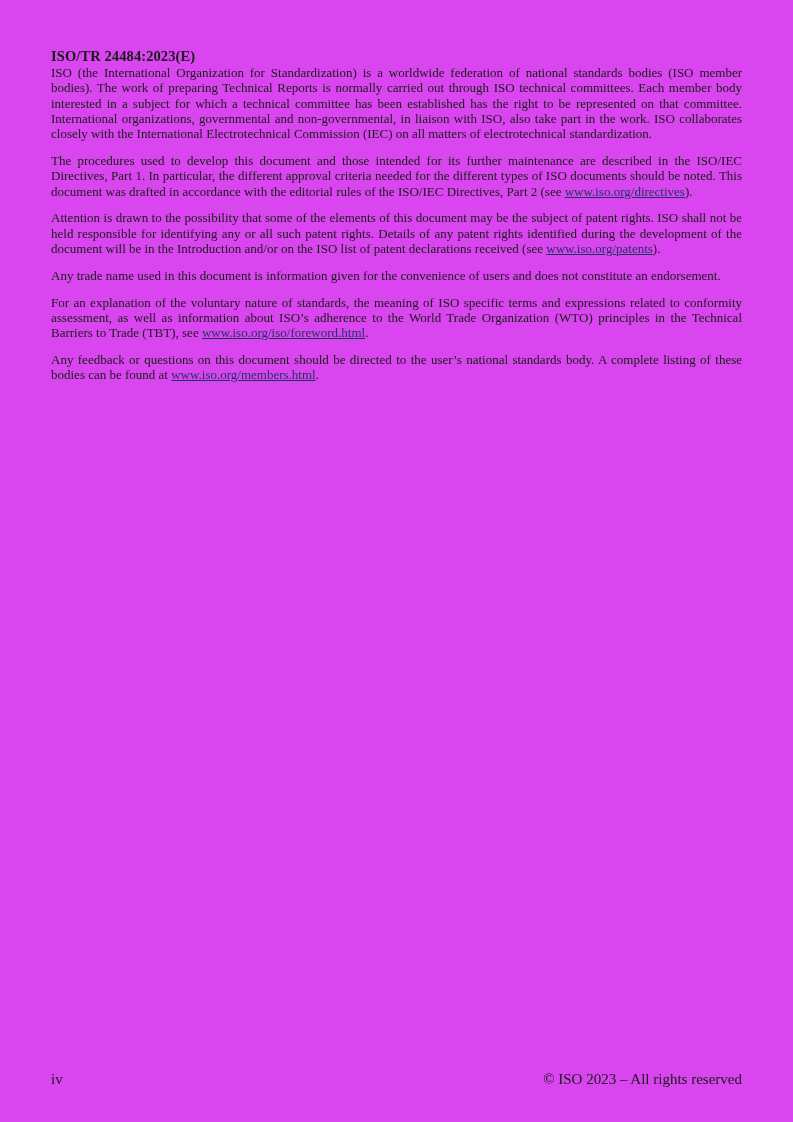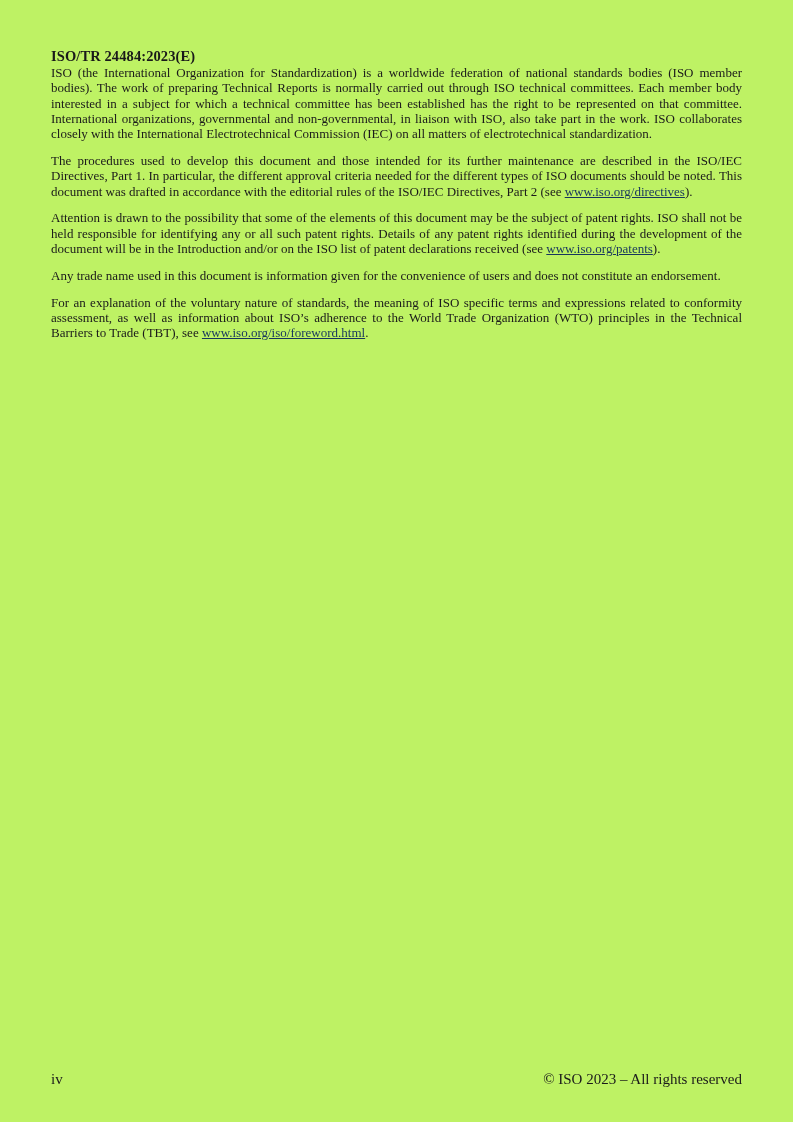--- a/index.html
+++ b/index.html
@@ -1,21 +1,21 @@
 <!DOCTYPE html>
 <html style="--link-color: #17365d;"><head>
 <meta charset="utf-8">
 <style>
   * { box-sizing: border-box; }
   html, body { margin: 0; padding: 0; background: #ffffff; }
   .page {
     width: 793px;
     height: 1122px;
     position: relative;
-    background: #bef264;
+    background: #d946ef;
     font-family: "Liberation Serif", "DejaVu Serif", serif;
     color: #1a1a1a;
     padding: 48px 51px 0 51px;
     overflow: hidden;
   }
   .running-header {
     font-weight: bold;
     font-size: 14.5px;
     letter-spacing: 0.1px;
   }
@@ -57,19 +57,20 @@
 <div class="page">
   <div class="running-header">ISO/TR 24484:2023(E)</div>
 
 
   <div class="body">
       <p><span>ISO (the International Organization for Standardization) is a worldwide federation of national standards bodies (ISO member bodies). The work of preparing Technical Reports is normally carried out through ISO technical committees. Each member body interested in a subject for which a technical committee has been established has the right to be represented on that committee. International organizations, governmental and non-governmental, in liaison with ISO, also take part in the work. ISO collaborates closely with the International Electrotechnical Commission (IEC) on all matters of electrotechnical standardization.</span></p>
       <p><span>The procedures used to develop this document and those intended for its further maintenance are described in the ISO/IEC Directives, Part 1. In particular, the different approval criteria needed for the different types of ISO documents should be noted. This document was drafted in accordance with the editorial rules of the ISO/IEC Directives, Part 2 (see </span><a href="#">www.iso.org/directives</a><span>).</span></p>
       <p><span>Attention is drawn to the possibility that some of the elements of this document may be the subject of patent rights. ISO shall not be held responsible for identifying any or all such patent rights. Details of any patent rights identified during the development of the document will be in the Introduction and/or on the ISO list of patent declarations received (see </span><a href="#">www.iso.org/patents</a><span>).</span></p>
       <p><span>Any trade name used in this document is information given for the convenience of users and does not constitute an endorsement.</span></p>
       <p><span>For an explanation of the voluntary nature of standards, the meaning of ISO specific terms and expressions related to conformity assessment, as well as information about ISO’s adherence to the World Trade Organization (WTO) principles in the Technical Barriers to Trade (TBT), see </span><a href="#">www.iso.org/iso/foreword.html</a><span>.</span></p>
+      <p><span>Any feedback or questions on this document should be directed to the user’s national standards body. A complete listing of these bodies can be found at </span><a href="#">www.iso.org/members.html</a><span>.</span></p>
     </div>
 
   <div class="footer">
     <span>iv</span>
     <span>© ISO 2023 – All rights reserved</span>
   </div>
 </div>
 
 </body></html>

